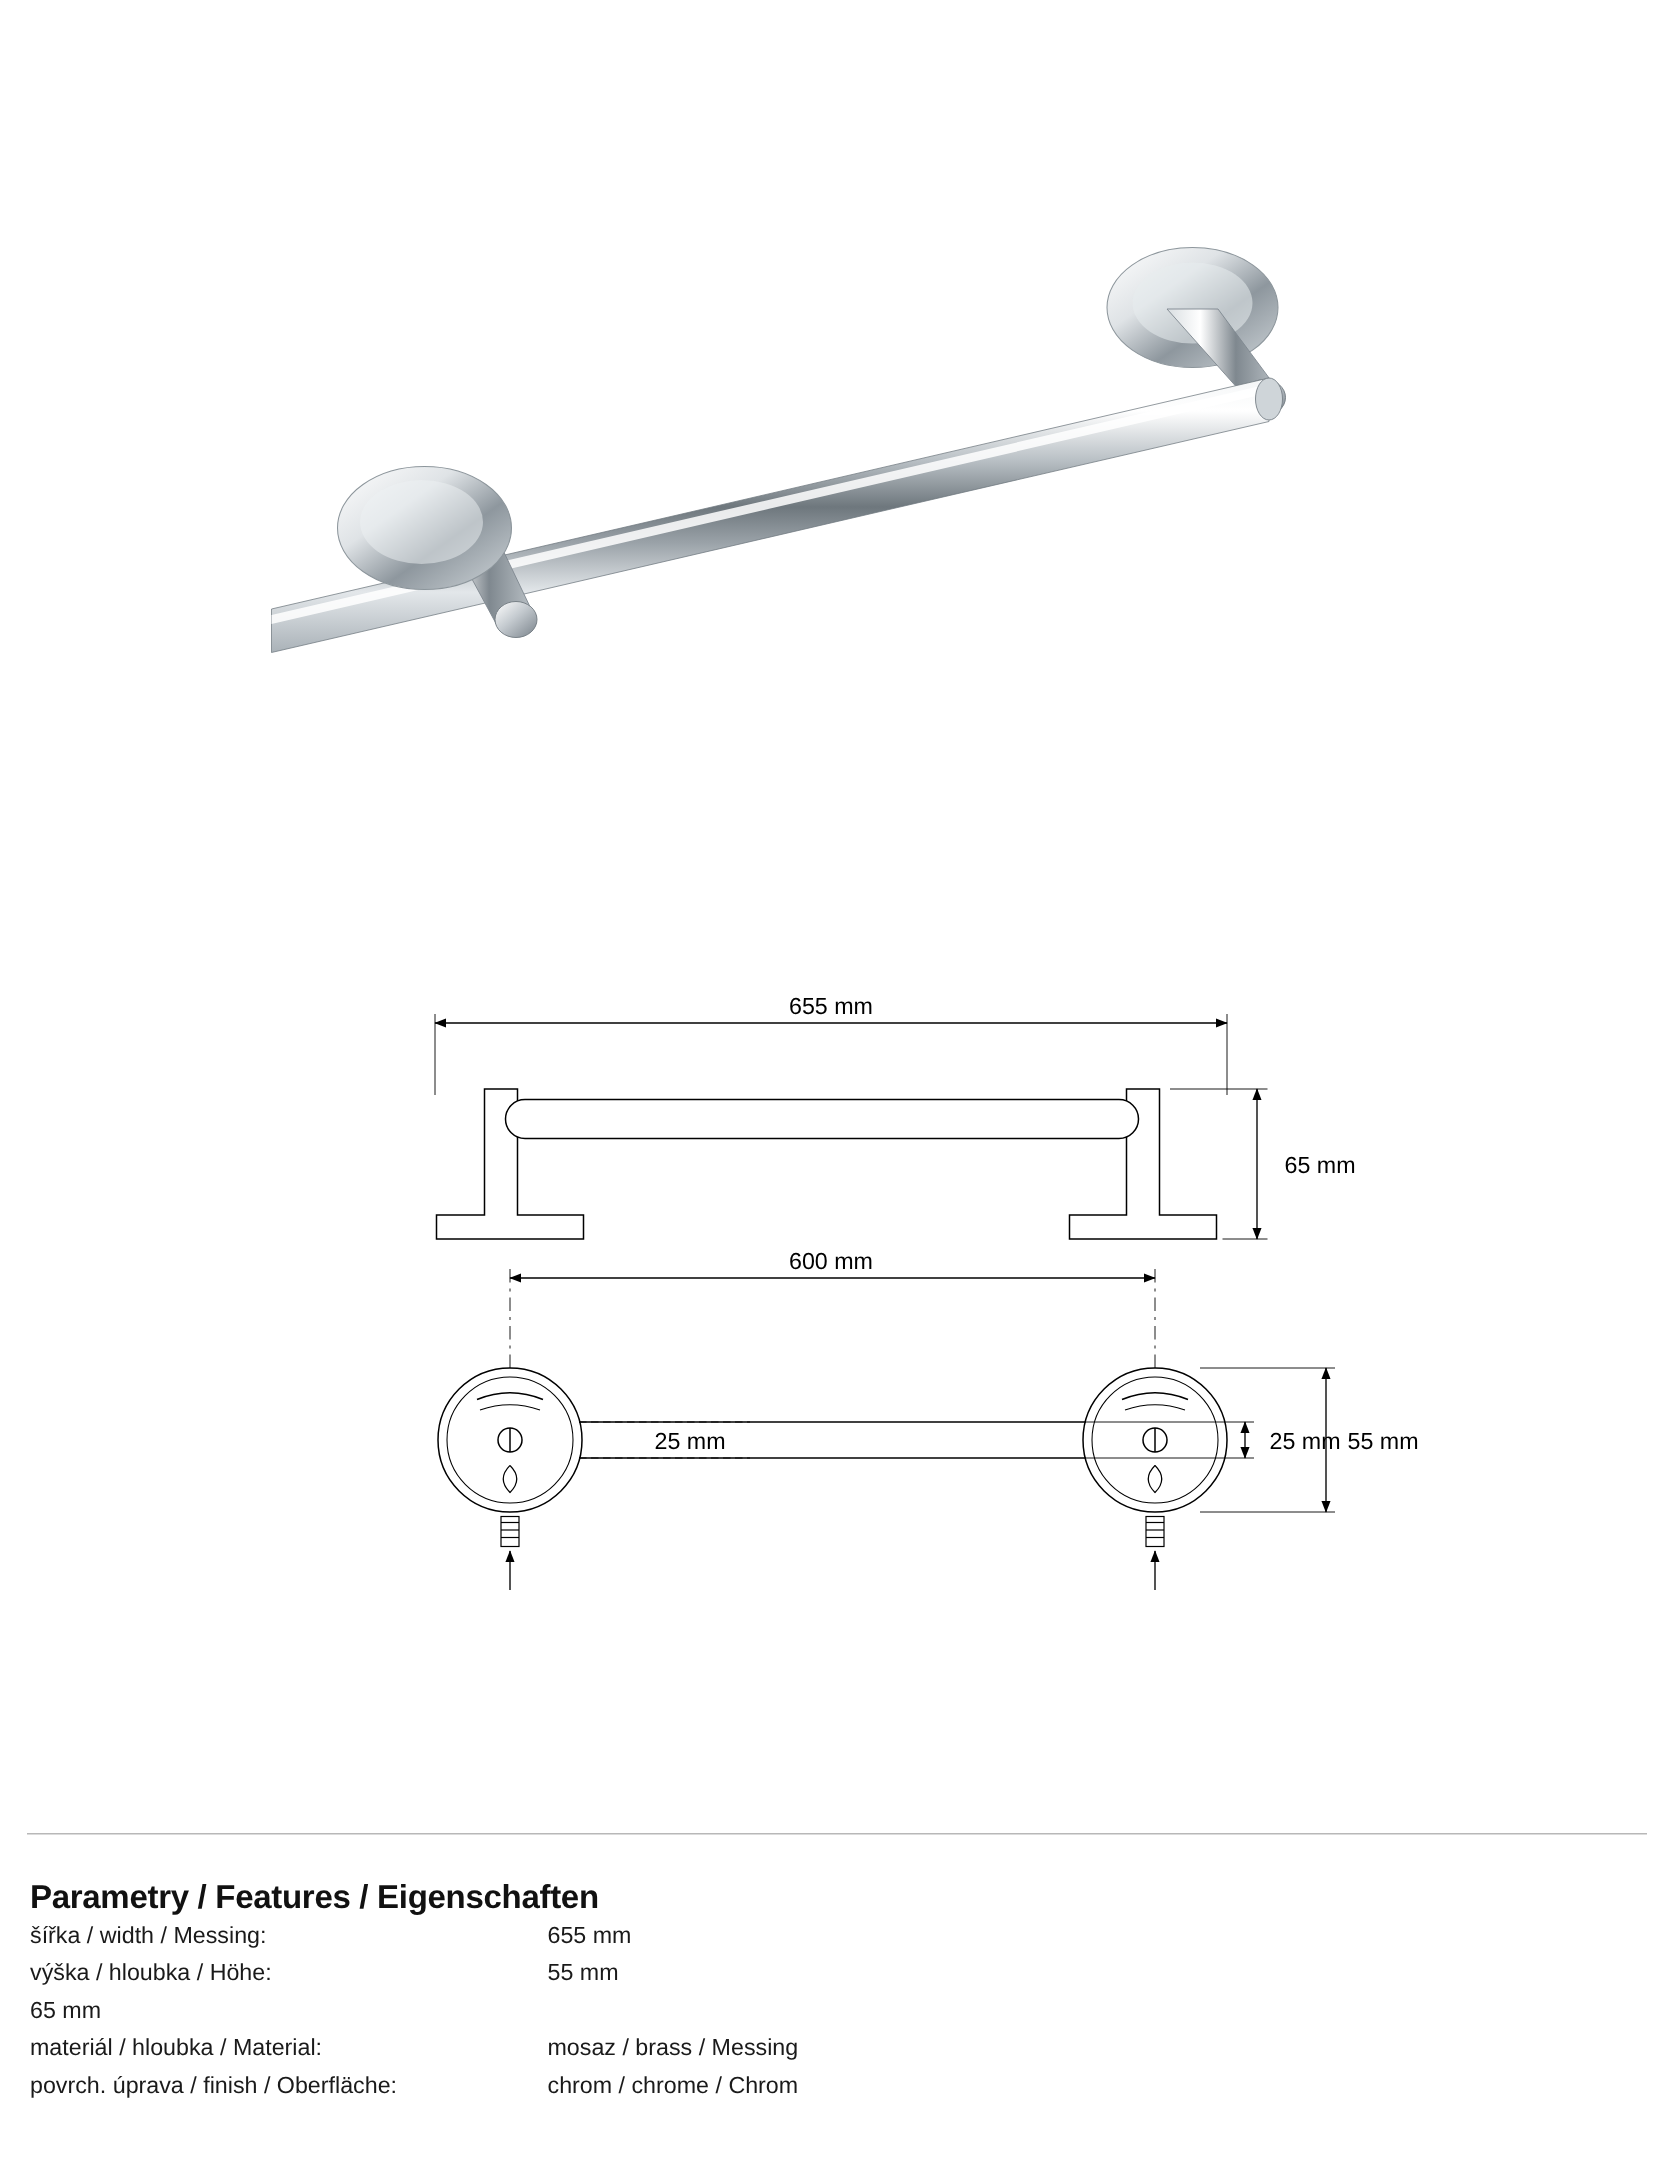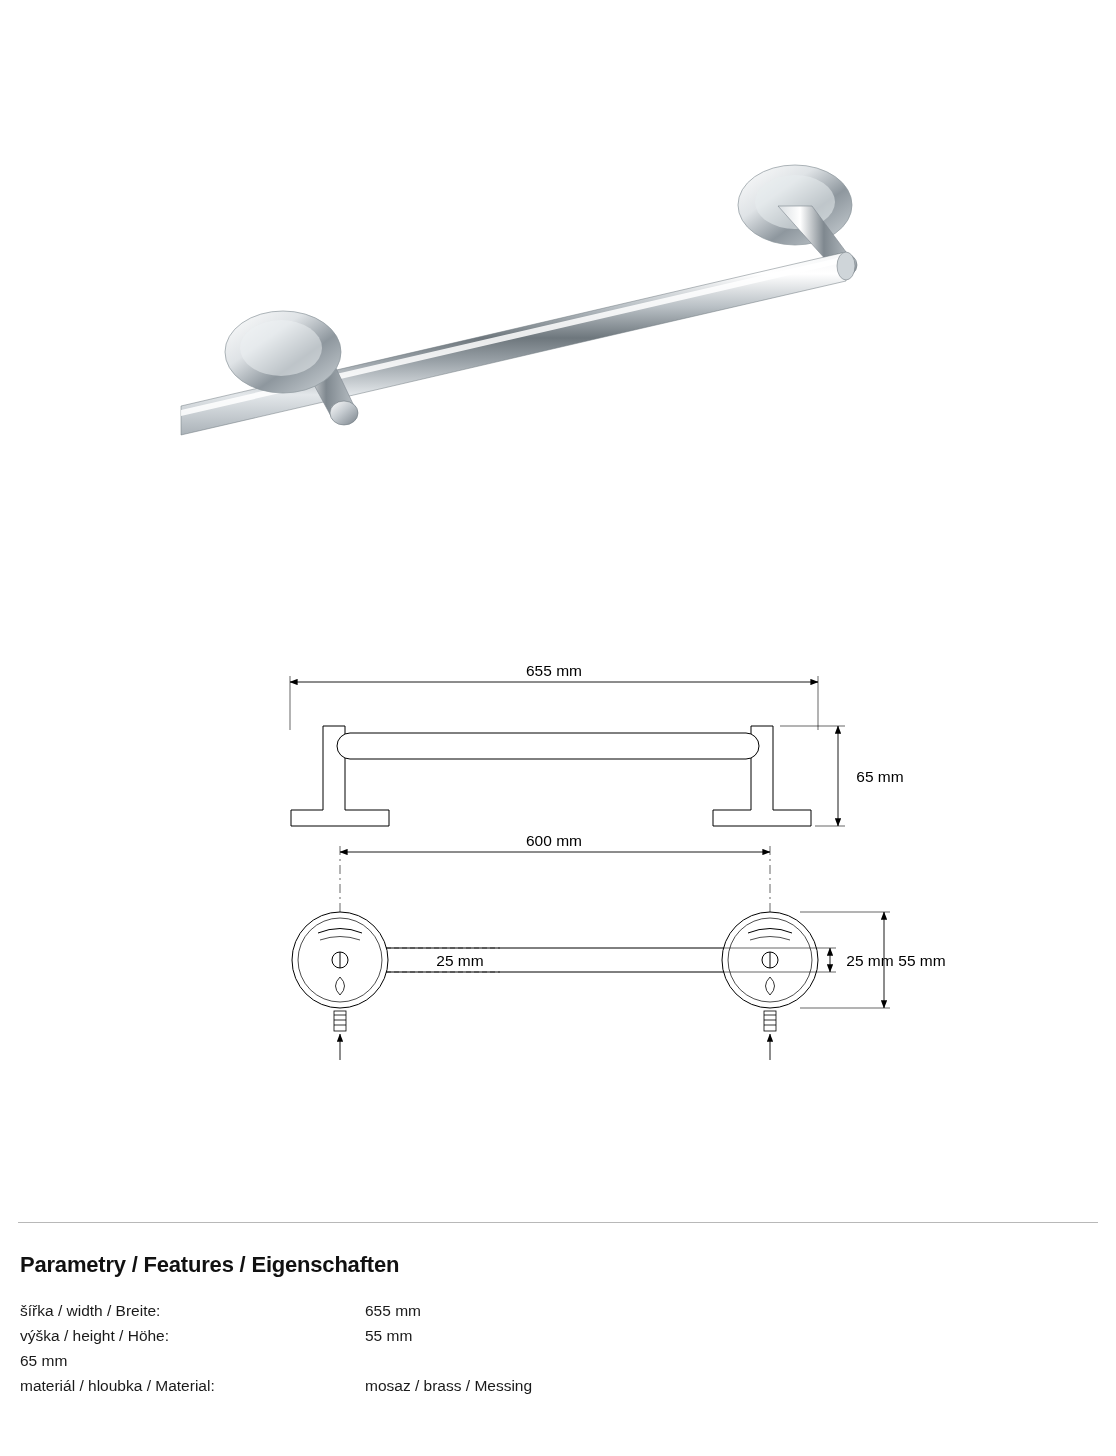--- a/index.html
+++ b/index.html
@@ -48,21 +48,20 @@
   #params {
     position: absolute;
     left: 20px;
     top: 1252px;
     width: 1060px;
   }
   #params-title {
     font-size: 22px;
     font-weight: bold;
     letter-spacing: -0.2px;
-    margin-bottom: 20px;
     color: #111;
   }
   .param-row {
     display: flex;
     font-size: 15.5px;
     line-height: 25px;
     color: #1a1a1a;
   }
   .param-label {
     width: 345px;
@@ -223,27 +222,31 @@
     </g>
   </svg>
 </div>
 
 <div id="divider"></div>
 
 <div id="params">
   <div id="params-title">Parametry / Features / Eigenschaften</div>
 
   <div class="param-row">
-    <div class="param-label">šířka / width / Breite:</div>
+    <div class="param-label">šířka / width / Messing:</div>
     <div class="param-value">655 mm</div>
   </div>
   <div class="param-row">
-    <div class="param-label">výška / height / Höhe:</div>
+    <div class="param-label">výška / hloubka / Höhe:</div>
     <div class="param-value">55 mm</div>
   </div>
   <div class="param-row">
     <div class="param-value">65 mm</div>
   </div>
   <div class="param-row">
     <div class="param-label">materiál / hloubka / Material:</div>
     <div class="param-value">mosaz / brass / Messing</div>
   </div>
+  <div class="param-row">
+    <div class="param-label">povrch. úprava / finish / Oberfläche:</div>
+    <div class="param-value">chrom / chrome / Chrom</div>
+  </div>
 </div>
 
 </body></html>

